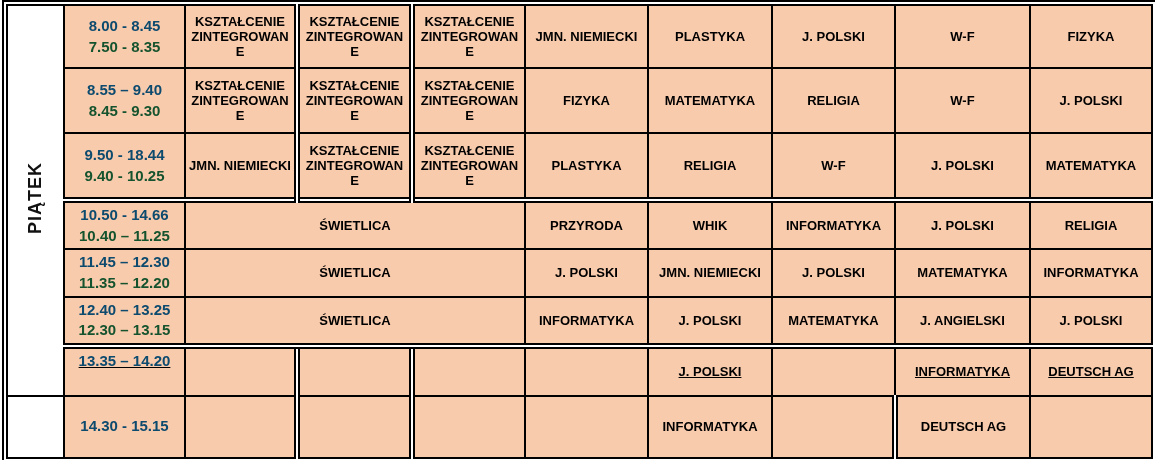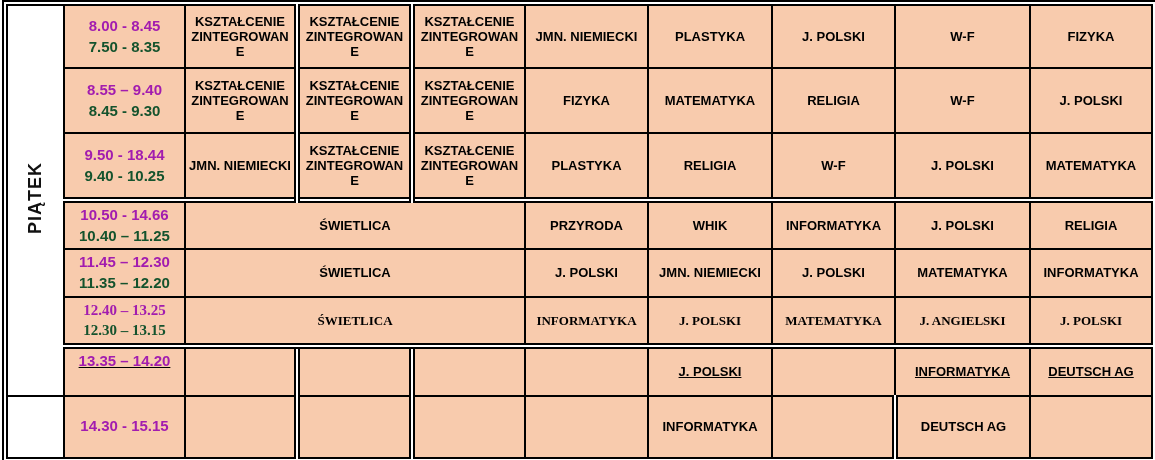--- a/index.html
+++ b/index.html
@@ -37,37 +37,37 @@
   }
   .day-text {
     display: inline-block;
     writing-mode: vertical-rl;
     transform: rotate(180deg);
     font-size: 18px;
     letter-spacing: 1px;
     color: #111;
   }
   td.time { font-size: 15px; line-height: 1.38; padding: 2px 4px; }
-  .t-red   { display: block; color: #a21caf; }
+  .t-red   { display: block; color: #0c4a6e; }
   .t-black { display: block; color: #14532d; min-height: 1.38em; }
   td.subj {
     font-size: 13px;
     line-height: 1.18;
     overflow-wrap: break-word;
     word-break: break-word;
   }
   td.dbl-l { border-left-style: double; border-left-width: 6px; }
   td.dbl-t { border-top-style: double; border-top-width: 6px; }
   td.va-top { vertical-align: top; }
   tr.r1 { height: 63px; }
   tr.r2 { height: 65px; margin-left: 13px; }
   tr.r3 { height: 67px; }
   tr.r4 { height: 44px; }
   tr.r5 { height: 40px; margin-left: 44px; }
-  tr.r6 { height: 44px; font-family: Liberation Serif, serif; }
+  tr.r6 { height: 44px; }
   tr.r7 { height: 47px; text-decoration: underline; }
   tr.r8 { height: 62px; }
 </style>
 </head>
 <body>
 
 
 
 <div class="frame">
 <table class="timetable">

